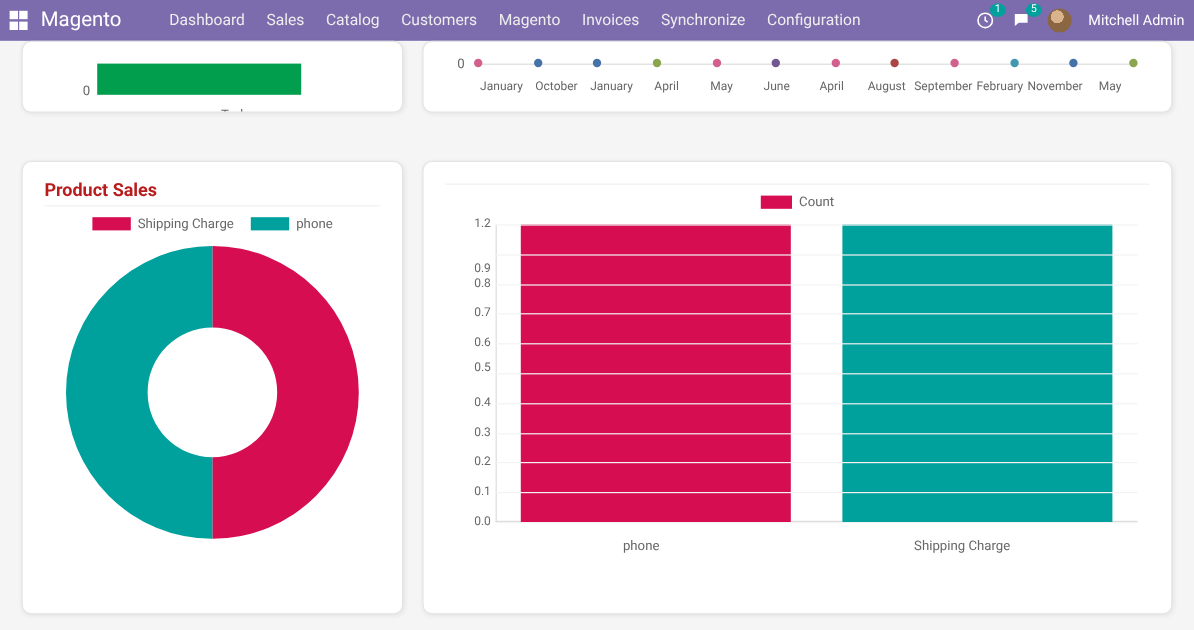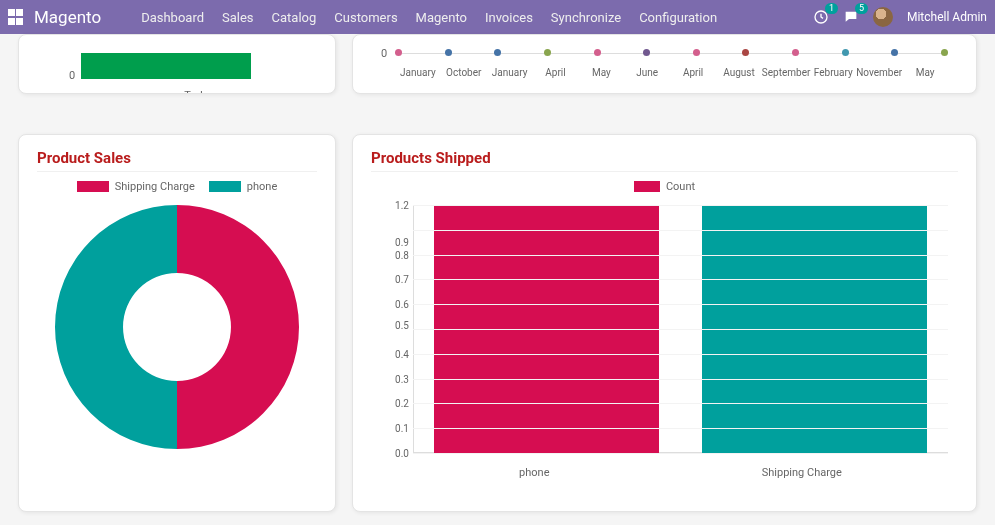--- a/index.html
+++ b/index.html
@@ -172,21 +172,20 @@
       </div>
       <div class="donut-wrap">
         <svg id="donut" width="252" height="252" viewBox="0 0 252 252">
             <path d="M126.00000000000001,4 A122,122 0 0 1 126.00000000000001,248 L126,180 A54,54 0 0 0 126,72 Z" fill="#d60d51"></path>
             <path d="M126.00000000000001,248 A122,122 0 0 1 125.99999999999997,4 L125.99999999999999,72 A54,54 0 0 0 126,180 Z" fill="#00a09d"></path>
           </svg>
       </div>
     </div>
 
     <div class="card bot-right">
-      <div class="card-title">Products Shipped</div>
       <div class="title-rule"></div>
       <div class="bar-legend">
         <span class="swatch" style="width:26px;background:#d60d51"></span>
         <span>Count</span>
       </div>
       <div class="barchart" id="barchart">
         <div class="bar-area"></div>
         <div class="bars" id="bars">
             <div class="b">
               <div class="fill" style="height: 248px; background: rgb(214, 13, 81);"></div>

